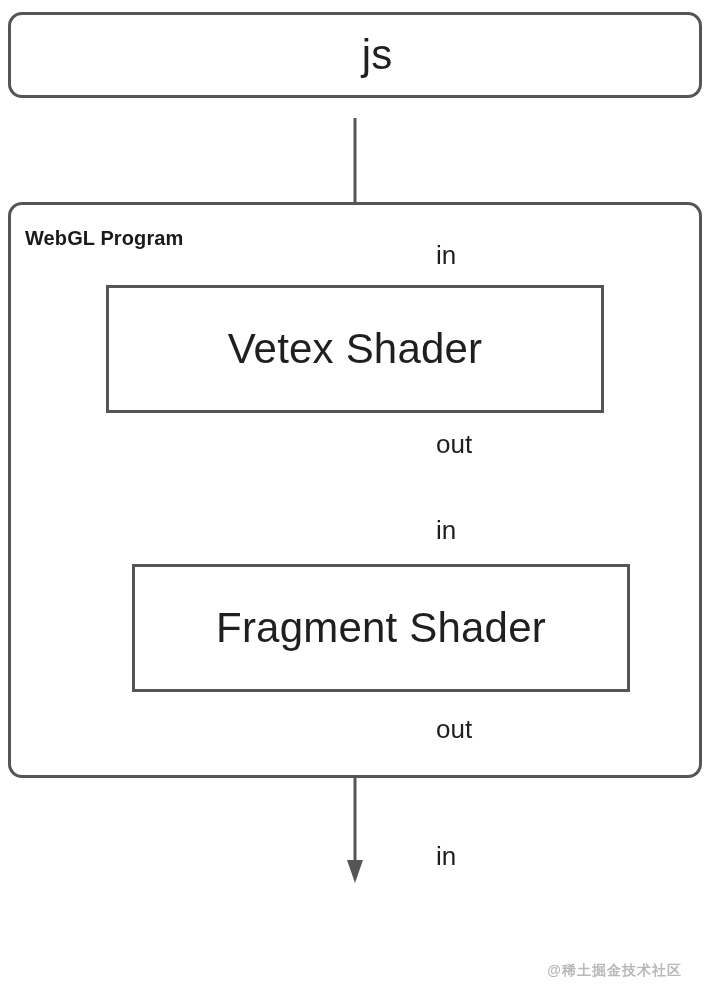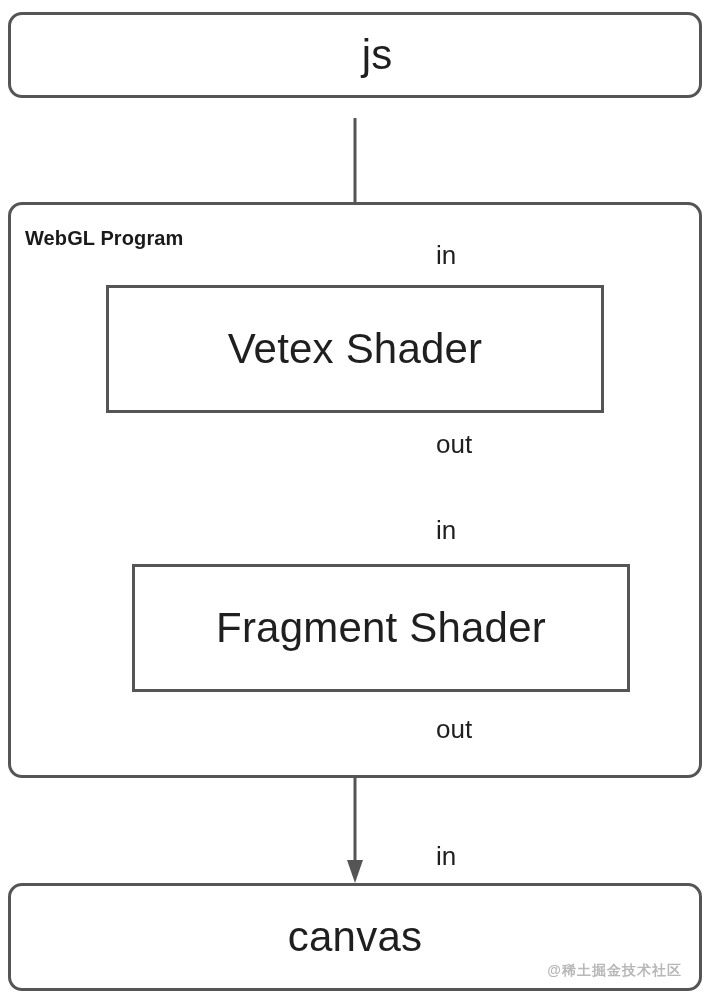--- a/index.html
+++ b/index.html
@@ -166,23 +166,20 @@
   </div>
 
   <div id="node-vertex" class="node sharp">
     <span class="node-label">Vetex Shader</span>
   </div>
 
   <div id="node-fragment" class="node sharp">
     <span class="node-label">Fragment Shader</span>
   </div>
 
-  <div id="node-canvas" class="node rounded">
-    <span class="node-label">canvas</span>
-  </div>
 
   <div id="edge-label-js-vertex" class="edge-label">in</div>
 
   <div id="edge-label-vertex-out" class="edge-label">out</div>
 
   <div id="edge-label-fragment-in" class="edge-label">in</div>
 
   <div id="edge-label-fragment-out" class="edge-label">out</div>
 
   <div id="edge-label-canvas-in" class="edge-label">in</div>

